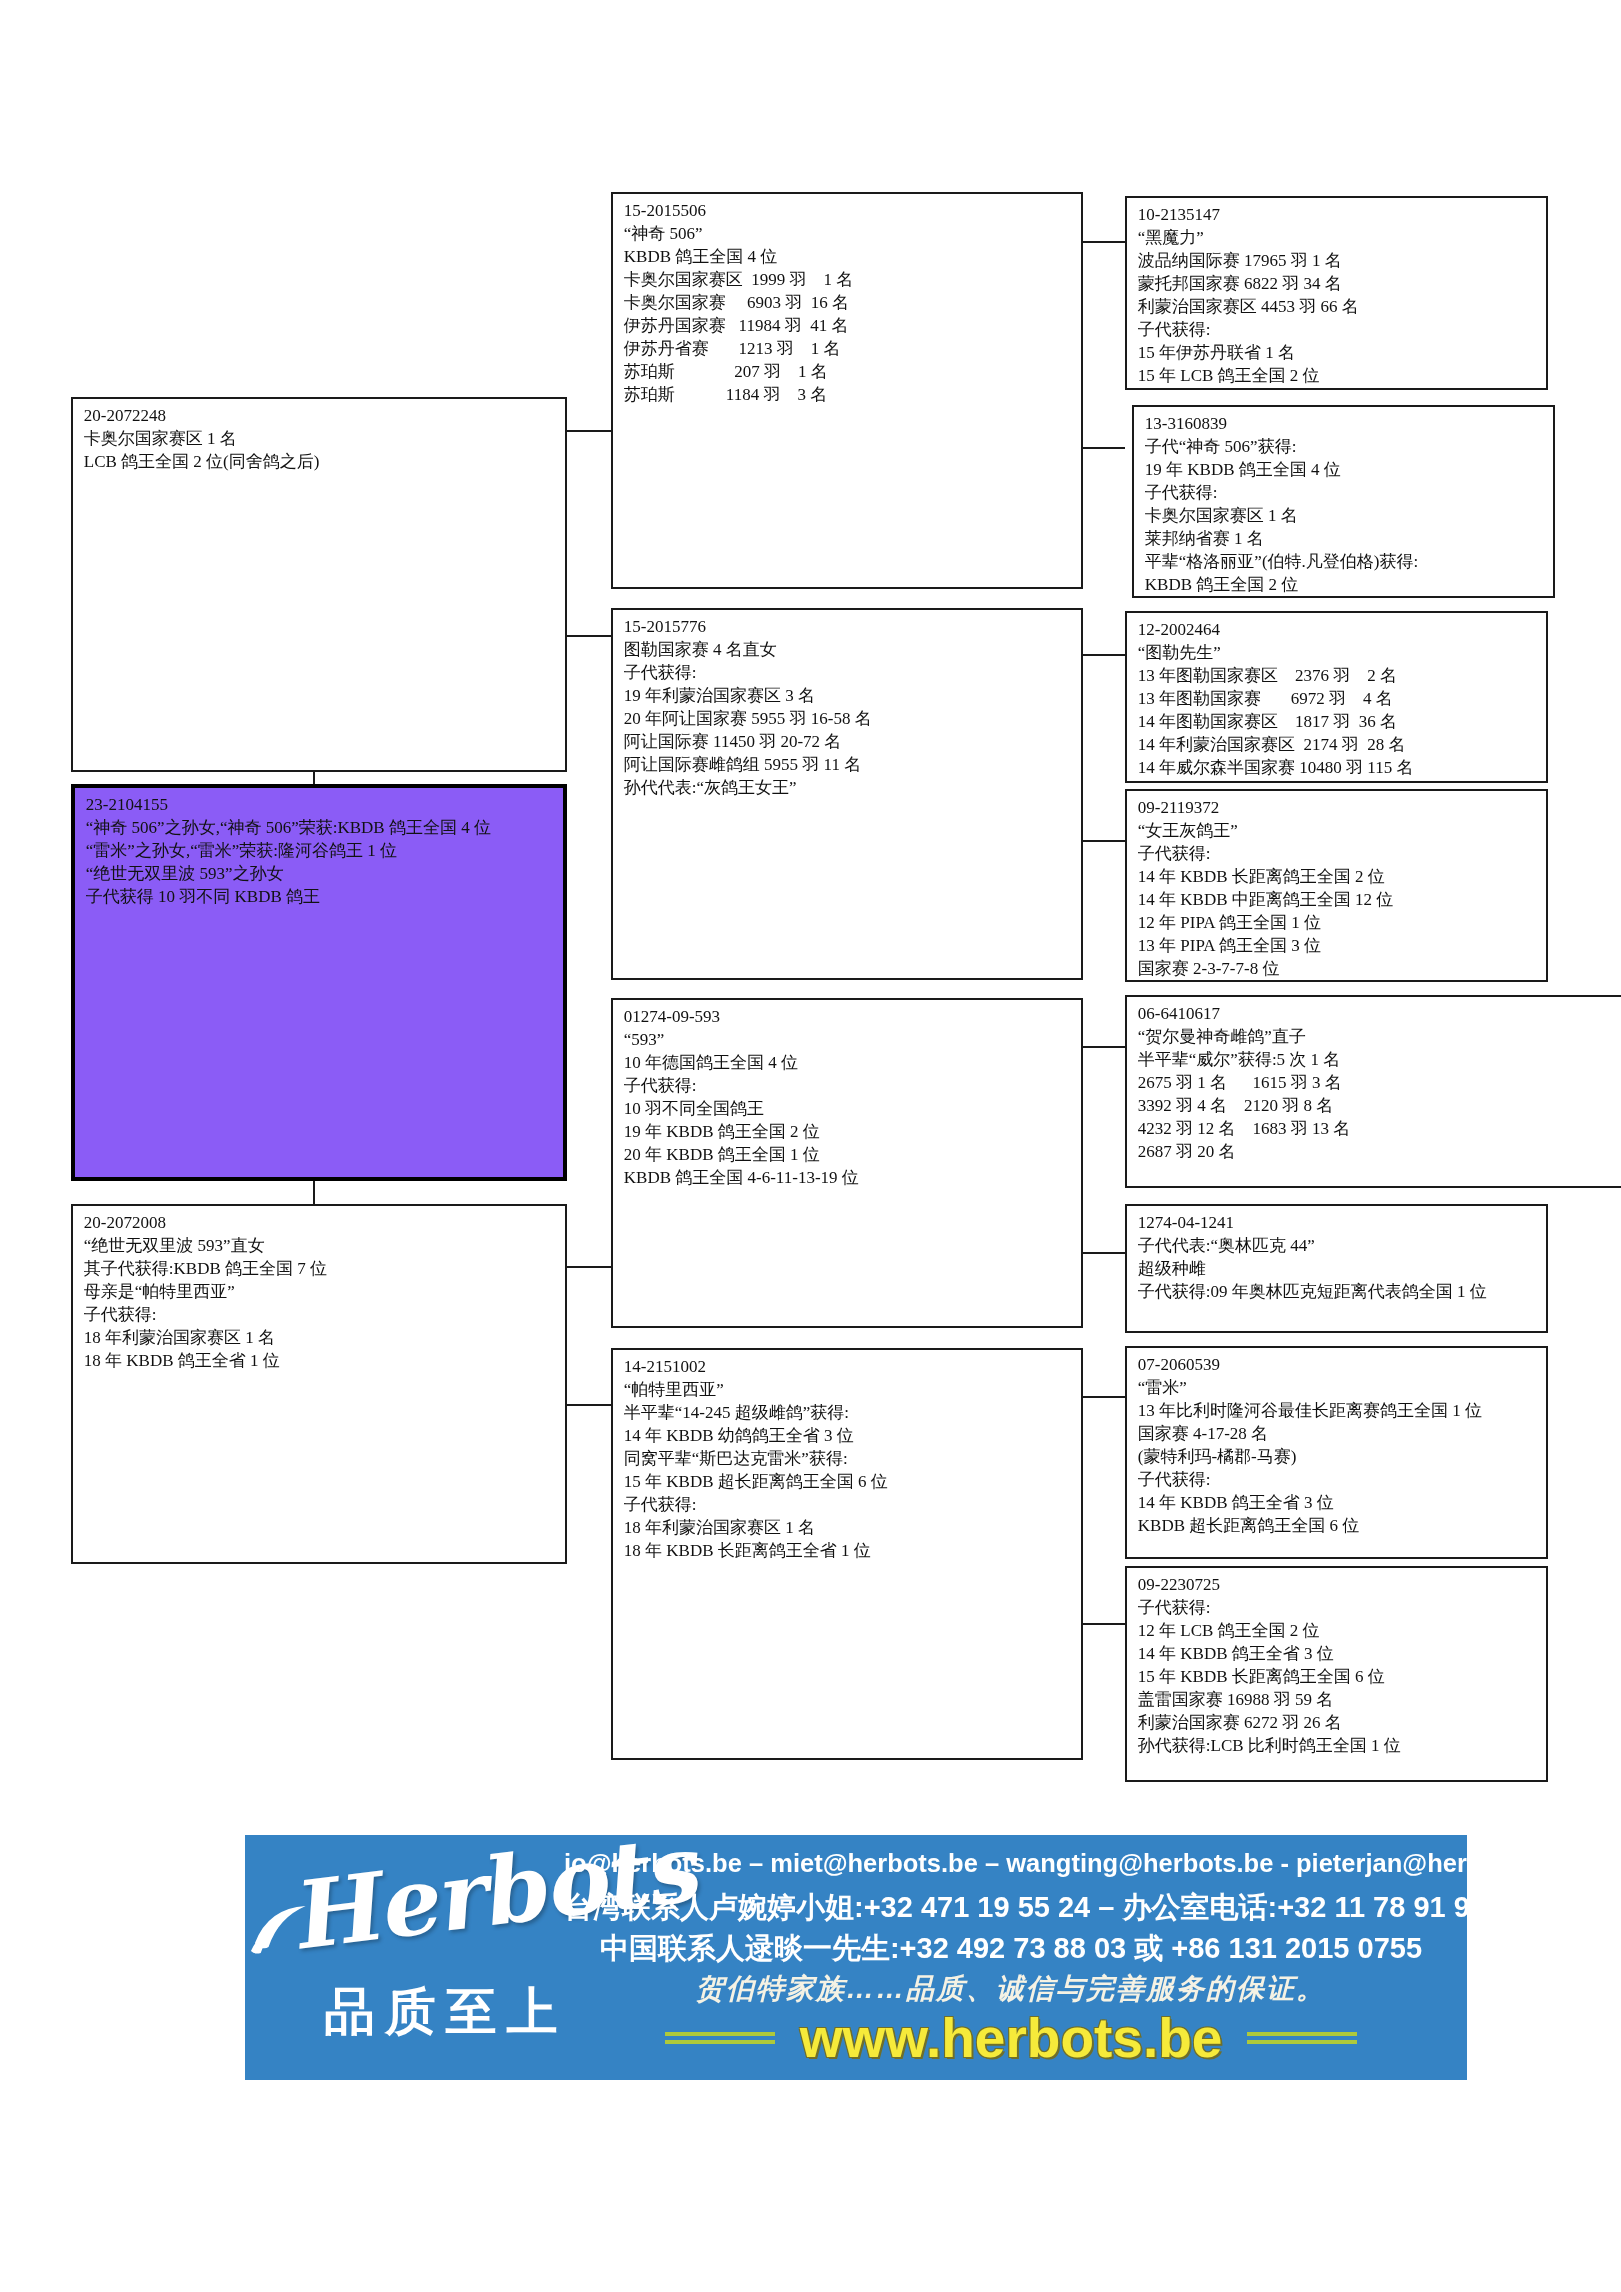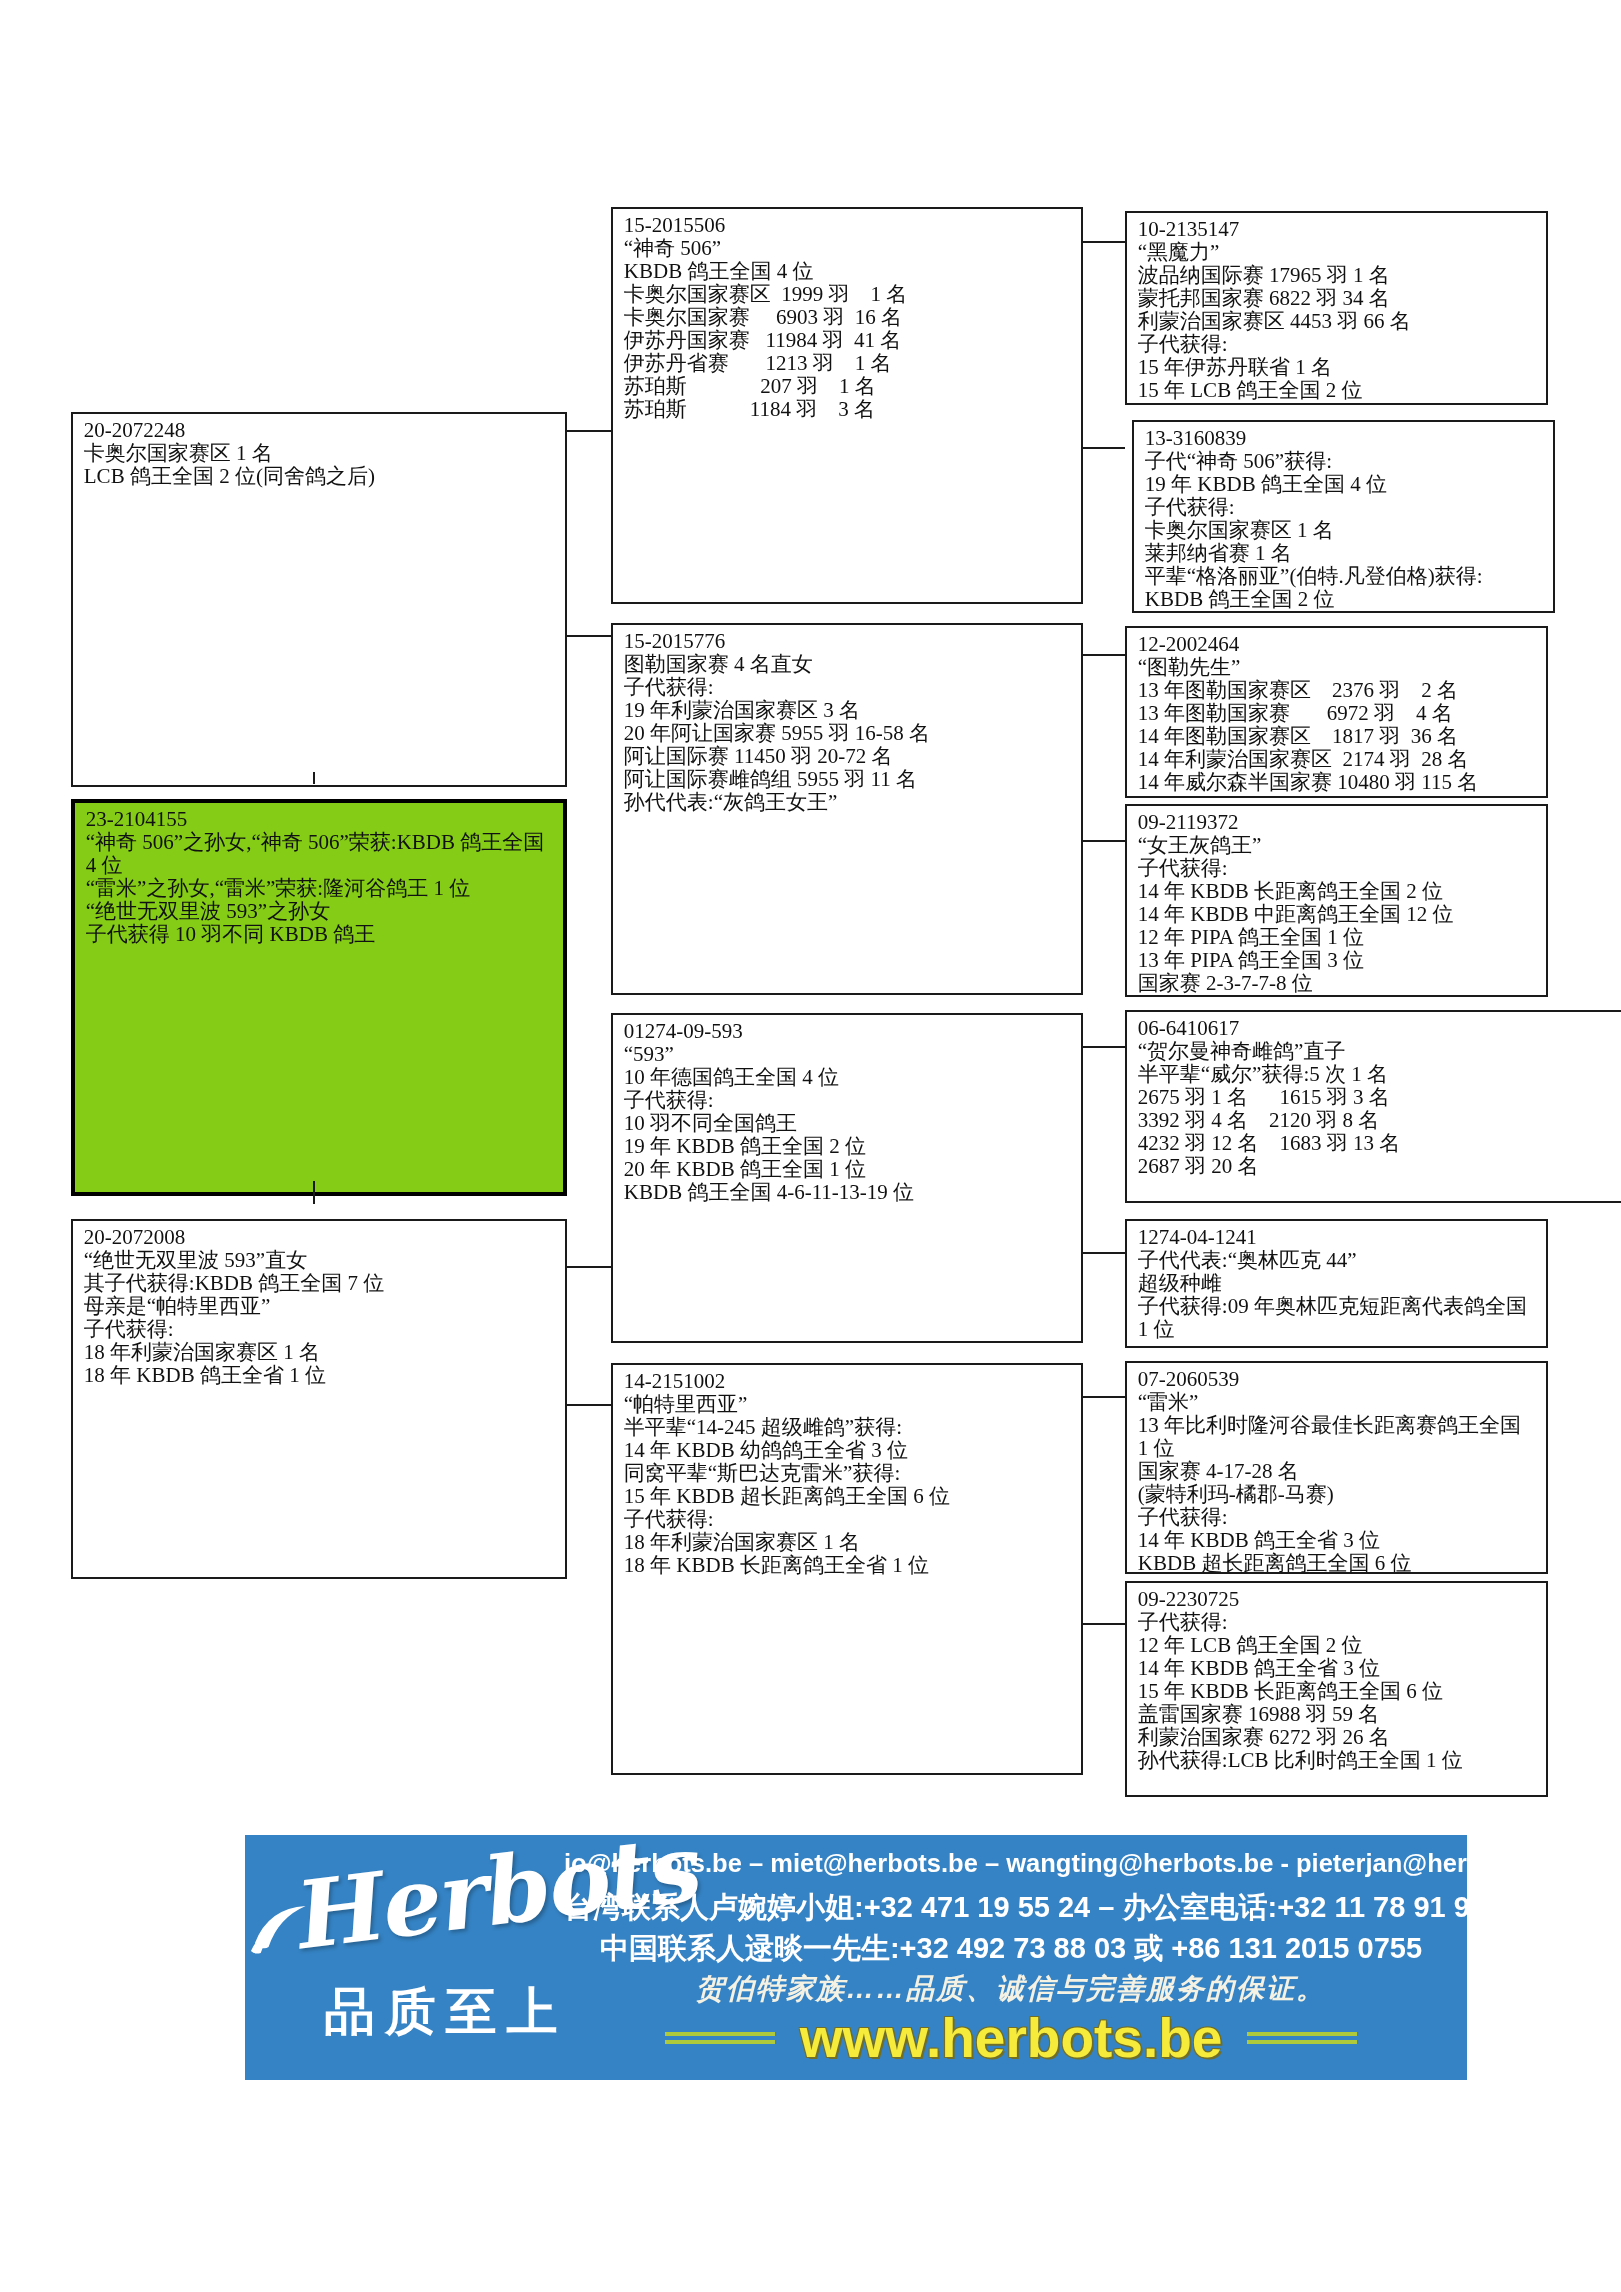--- a/index.html
+++ b/index.html
@@ -1,21 +1,21 @@
 <!DOCTYPE html>
 <html><head>
 <meta charset="utf-8">
 <style>
   html,body{margin:0;padding:0;background:#ffffff;}
   .page{position:relative;width:1621px;height:2293px;background:#ffffff;overflow:hidden;
         font-family:"Liberation Serif","DejaVu Serif",serif;color:#111;}
   .pbox{position:absolute;box-sizing:border-box;background:#ffffff;border:2px solid #1a1a1a;
-        padding:4.9px 10.8px;font-size:21px;line-height:23px;overflow:hidden;margin-top:15px;}
+        padding:4.9px 10.8px;font-size:17px;line-height:23px;overflow:hidden;}
   .pbox .ln{white-space:pre-wrap;word-break:normal;}
-  .pbox.subject{border:4.9px solid #000;background:#84cc16;}
+  .pbox.subject{border:4.9px solid #000;background:#8b5cf6;}
   .hline{position:absolute;height:2px;background:#1a1a1a;}
   .vline{position:absolute;width:2px;background:#1a1a1a;}
   .banner{position:absolute;left:245px;top:1835px;width:1222px;height:245px;background:#3583c4;
           font-family:"Liberation Sans","DejaVu Sans",sans-serif;color:#fff;overflow:hidden;}
   .brand{position:absolute;left:51px;top:2px;font-family:"DejaVu Serif","Liberation Serif",serif;
          font-style:italic;font-weight:bold;font-size:93px;color:#ffffff;transform:rotate(-7deg);
          letter-spacing:-2px;text-shadow:2px 2.9px 3.9px rgba(0,0,0,.25);}
   .feather{position:absolute;left:3.9px;top:65px;}
   .tagline{position:absolute;left:35px;top:143px;font-size:51px;font-weight:bold;color:#ffffff;
            letter-spacing:9.8px;white-space:nowrap;margin-left:44px;}

